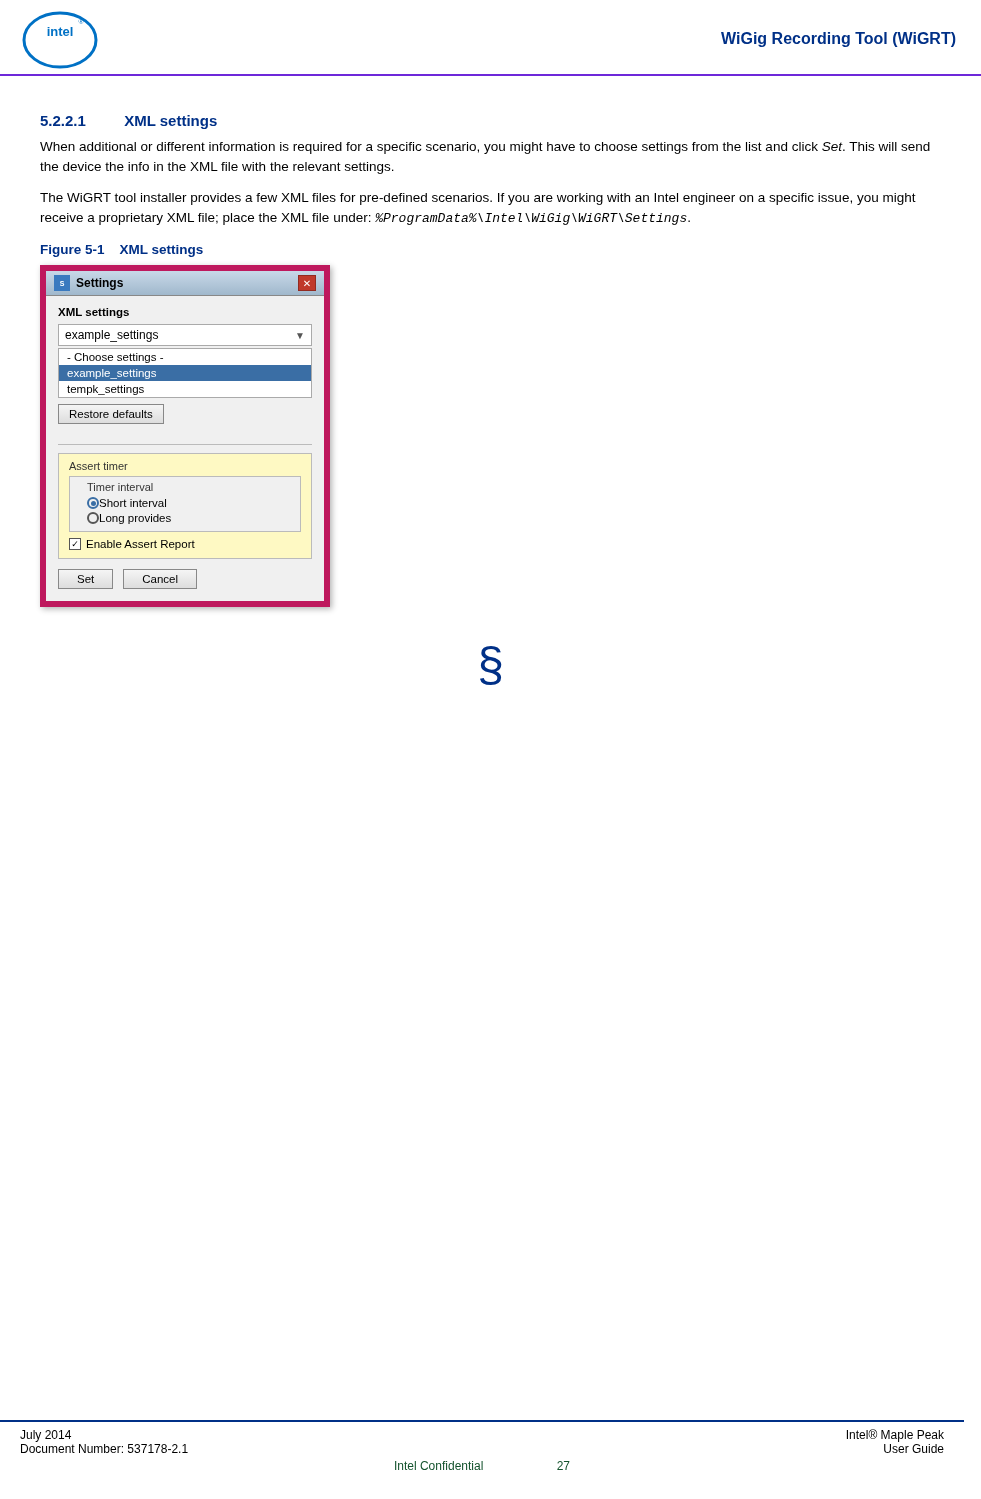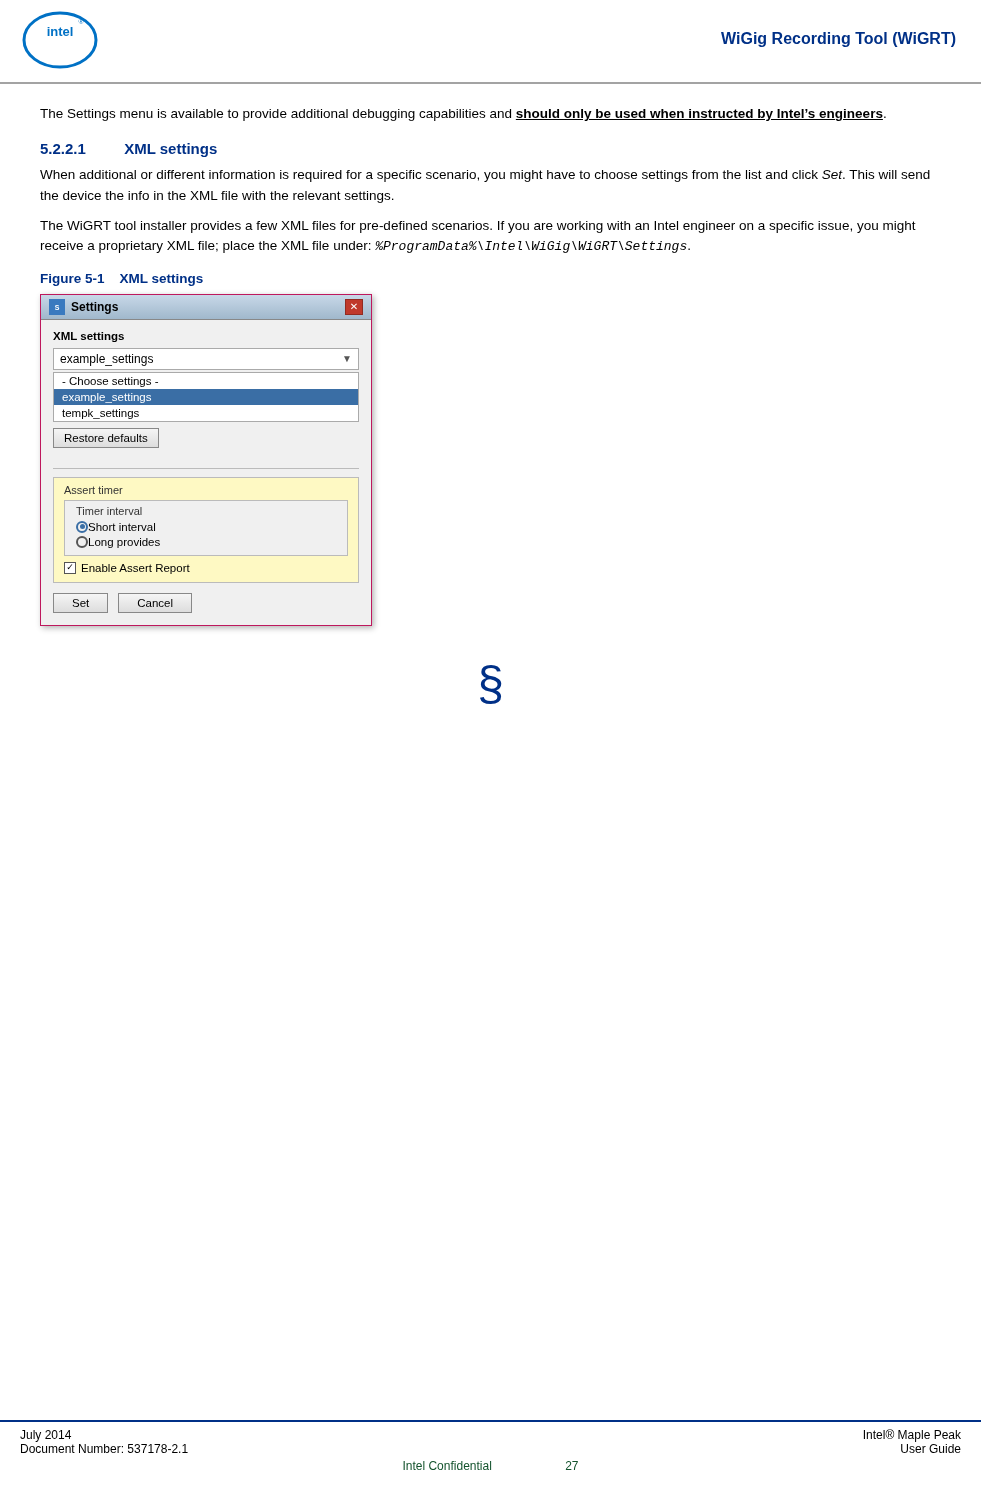--- a/index.html
+++ b/index.html
@@ -10,22 +10,22 @@
       font-family: Arial, sans-serif;
       font-size: 14px;
       color: #000000;
       position: relative;
     }
 
     
     .header {
       display: flex;
       align-items: flex-start;
-      padding: 10px 20px 12px 20px;
-      border-bottom: 2px solid #a3a3a3;
+      padding: 10px 20px 4px 20px;
+      border-bottom: 2px solid #6d28d9;
       margin-bottom: 10px;
     }
     .header-logo {
       width: 80px;
       height: 60px;
       flex-shrink: 0;
     }
     .header-title {
       flex: 1;
       text-align: right;
@@ -86,22 +86,22 @@
       font-weight: bold;
       font-size: 13.5px;
       margin: 14px 0 8px 0;
     }
 
     
     .dialog-container {
       margin: 0 0 20px 0;
     }
     .dialog-box {
-      width: 332px;
-      border: 1px solid #be185d;
+      width: 290px;
+      border: 6px solid #be185d;
       background: #f0f0f0;
       font-size: 12px;
       font-family: Arial, sans-serif;
       box-shadow: 2px 2px 6px rgba(0,0,0,0.3);
     }
     .dialog-titlebar {
       background: linear-gradient(to bottom, #c8d8e8, #a0b8cc);
       padding: 4px 8px;
       display: flex;
       align-items: center;
@@ -201,21 +201,21 @@
       margin-bottom: 10px;
       background: #fef9c3;
     }
     .group-label {
       font-size: 11px;
       color: #333;
       margin-bottom: 4px;
     }
     .timer-inner-group {
       border: 1px solid #bbb;
-      padding: 4px 11px;
+      padding: 4px 17px;
       background: #f0f0f0;
       margin-bottom: 4px;
     }
     .radio-row {
       display: flex;
       align-items: center;
       margin: 3px 0;
       font-size: 11.5px;
     }
     .radio-circle {
@@ -280,21 +280,21 @@
       font-size: 48px;
       color: #003087;
       margin: 30px 0;
     }
 
     
     .footer {
       position: absolute;
       bottom: 0;
       left: 0;
-      right: 0;
+      right: 17px;
       border-top: 2px solid #003087;
       padding: 6px 20px;
     }
     .footer-top {
       display: flex;
       justify-content: space-between;
       font-size: 12px;
       color: #000;
       margin-bottom: 3px;
     }
@@ -323,23 +323,20 @@
 
       <text x="61" y="14" text-anchor="middle" font-family="Arial" font-size="7" fill="#0071c5">®</text>
     </svg>
   </div>
   <div class="header-title">WiGig Recording Tool (WiGRT)</div>
 </div>
 
 <div class="content">
 
 
-  <p class="body-text">
-    <span>The Settings menu is available to provide additional debugging capabilities and </span><strong>should only be used when instructed by Intel’s engineers</strong><span>.</span>
-  </p>
 
   <div class="subsection-heading">
     <span class="subsection-number">5.2.2.1</span>
     <span>XML settings</span>
   </div>
 
   <p class="body-text">
     <span>When additional or different information is required for a specific scenario, you might have to choose settings from the list and click </span><em>Set</em><span>. This will send the device the info in the XML file with the relevant settings.</span>
   </p>
 

